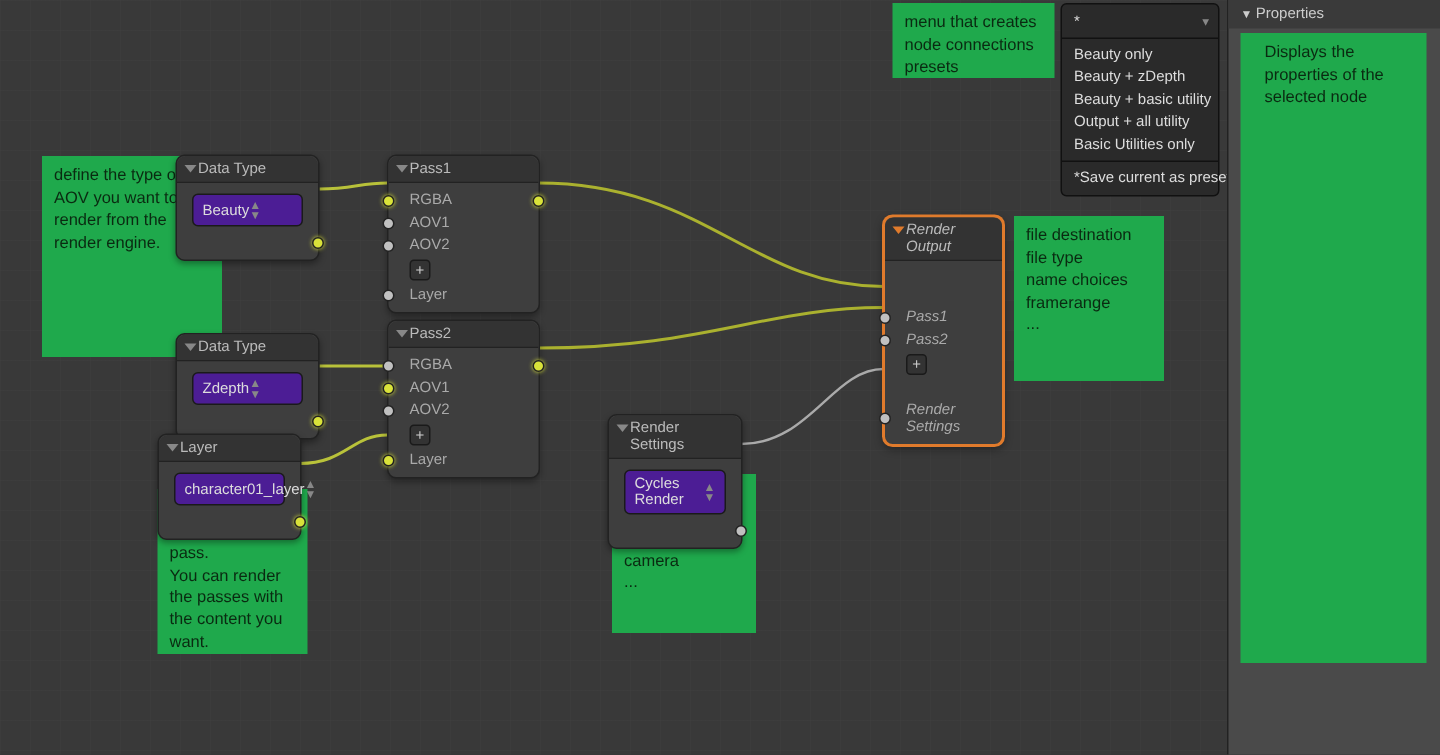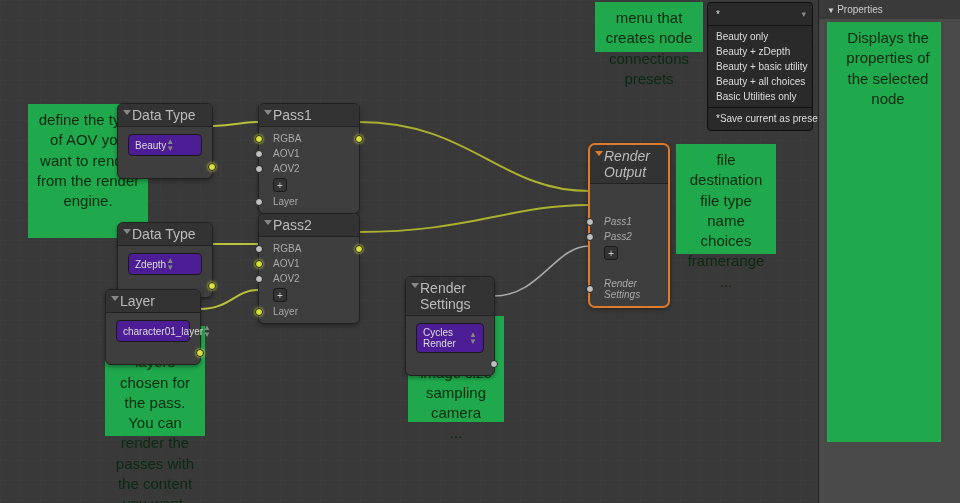--- a/index.html
+++ b/index.html
@@ -28,34 +28,33 @@
   }
   .panel-r .hdr {
     background: #3a3a3a; color: #ccc; font-size: 10px; padding: 4px 8px;
   }
   .panel-r .hdr::before { content: "▼ "; font-size: 8px; }
   .note {
     position: absolute;
     background: #1fa94c;
     color: #0a2a11;
     padding: 6px 8px;
-    font-size: 15px;
+    font-size: 11px;
     line-height: 1.35;
-    text-align: center;
   }
   .node {
     position: absolute;
     background: #3e3e3e;
     border: 1px solid #222;
     border-radius: 6px;
     box-shadow: 0 2px 4px rgba(0,0,0,.35);
   }
   .node.selected { border-color: #e07b2c; box-shadow: 0 0 0 1px #e07b2c, 0 2px 6px rgba(0,0,0,.4); font-style: italic; }
   .node .title {
-    background: #333; color: #bbb; font-size: 14px;
+    background: #333; color: #bbb; font-size: 10px;
     padding: 3px 8px 3px 14px; border-bottom: 1px solid #222;
     border-radius: 6px 6px 0 0; position: relative;
   }
   .node .title::before {
     content: ""; position: absolute; left: 5px; top: 6px;
     width: 0; height: 0; border-left: 4px solid transparent;
     border-right: 4px solid transparent; border-top: 5px solid #888;
   }
   .node.selected .title::before { border-top-color: #e07b2c; }
   .node .body { padding: 4px 0; }
@@ -129,21 +128,21 @@
 framerange
 ...</div>
   <div class="note" style="left:595px; top:2px; width:108px; height:50px;">menu that creates node connections presets</div>
 
   <div class="preset-menu" style="left:707px; top:2px;">
     <div class="opt top">*</div>
     <div class="sep"></div>
     <div class="opt">Beauty only</div>
     <div class="opt">Beauty + zDepth</div>
     <div class="opt">Beauty + basic utility</div>
-    <div class="opt">Beauty + all choices</div>
+    <div class="opt">Output + all utility</div>
     <div class="opt">Basic Utilities only</div>
     <div class="sep"></div>
     <div class="opt">*Save current as preset</div>
   </div>
 
   <div class="node" style="left:117px; top:103px; width:96px;">
     <div class="title">Data Type</div>
     <div class="body">
       <div class="select">
         <span>Beauty</span>
@@ -278,14 +277,14 @@
         <span class="socket in"></span>
         <span>Render Settings</span>
       </div>
     </div>
   </div>
 
 </div>
 
 <div class="panel-r">
   <div class="hdr">Properties</div>
-  <div class="note" style="left:8px; top:22px; width:114px; height:420px;padding-left:16px;">Displays the properties of the selected node</div>
+  <div class="note" style="left:8px; top:22px; width:124px; height:420px;padding-left:16px;">Displays the properties of the selected node</div>
 </div>
 
 </body></html>

